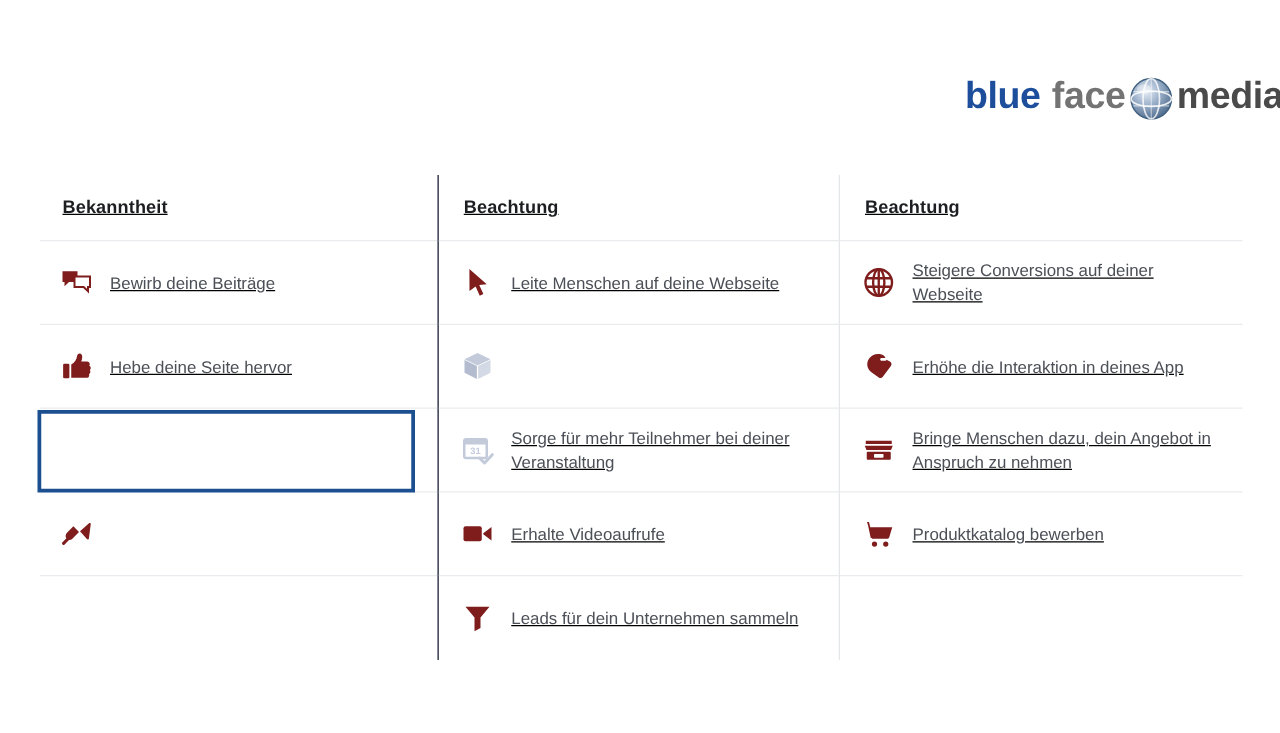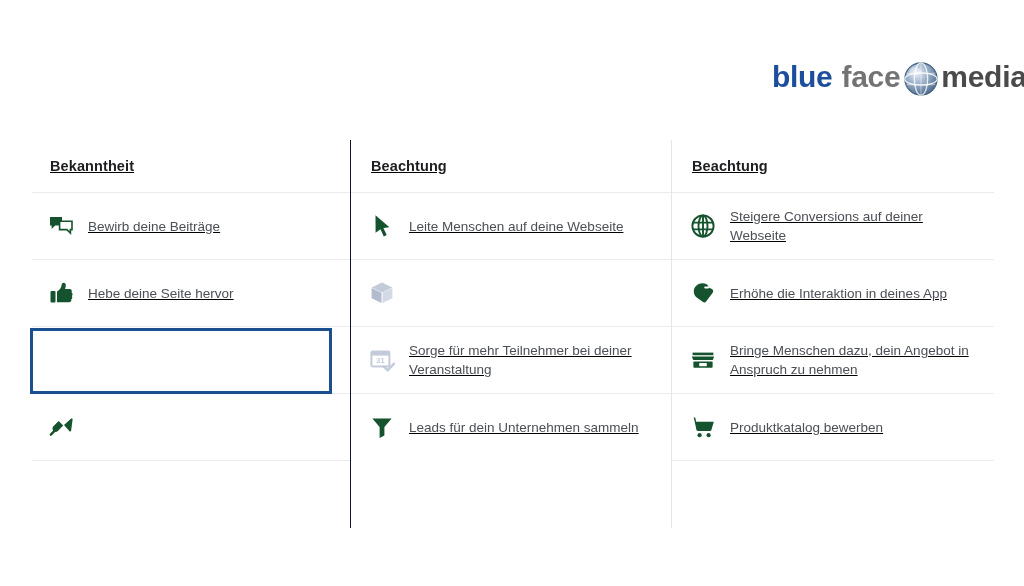--- a/index.html
+++ b/index.html
@@ -90,21 +90,21 @@
   .row.empty { border-top: 1px solid #e9ebee; }
 
   .row .ico {
     flex: 0 0 auto;
     width: 30px;
     height: 30px;
     margin-right: 12px;
     display: flex;
     align-items: center;
     justify-content: center;
-    color: #14532d;
+    color: #7f1d1d;
   }
   .row .ico svg { display: block; }
 
   .row .label {
     font-size: 13.5px;
     line-height: 19px;
     color: #4b4f56;
     max-width: 245px;
   }
   .col-1 .row .label { max-width: 250px; }
@@ -234,20 +234,29 @@
             <svg width="26" height="26" viewBox="0 0 26 26">
               <rect x="2.4" y="4.4" width="18" height="15" rx="1.4" fill="none" stroke="#c3cbdb" stroke-width="2"></rect>
               <rect x="2.4" y="4.4" width="18" height="4.2" fill="#c3cbdb"></rect>
               <text x="11.4" y="16.3" font-family="Liberation Sans, sans-serif" font-size="7.4" font-weight="bold" fill="#c3cbdb" text-anchor="middle">31</text>
               <path d="M14.6 19.4 18.6 23.4 25 16.6" fill="none" stroke="#c3cbdb" stroke-width="2.4" stroke-linecap="round" stroke-linejoin="round"></path>
             </svg>
           </span>
           <span class="label">Sorge für mehr Teilnehmer bei deiner Veranstaltung</span>
         </div>
 
+        <div class="row">
+          <span class="ico">
+            <svg width="26" height="26" viewBox="0 0 26 26" fill="currentColor">
+              <rect x="1.8" y="7" width="14.6" height="12" rx="1.6"></rect>
+              <path d="M17.6 12.6 24.2 7.6v10.8l-6.6-5z"></path>
+            </svg>
+          </span>
+          <span class="label">Erhalte Videoaufrufe</span>
+        </div>
 
         <div class="row">
           <span class="ico">
             <svg width="26" height="26" viewBox="0 0 26 26" fill="currentColor">
               <path d="M3.4 4.4h19.2L15.4 13v8.4l-4.8 2.6V13z"></path>
             </svg>
           </span>
           <span class="label">Leads für dein Unternehmen sammeln</span>
         </div>
       </div>

